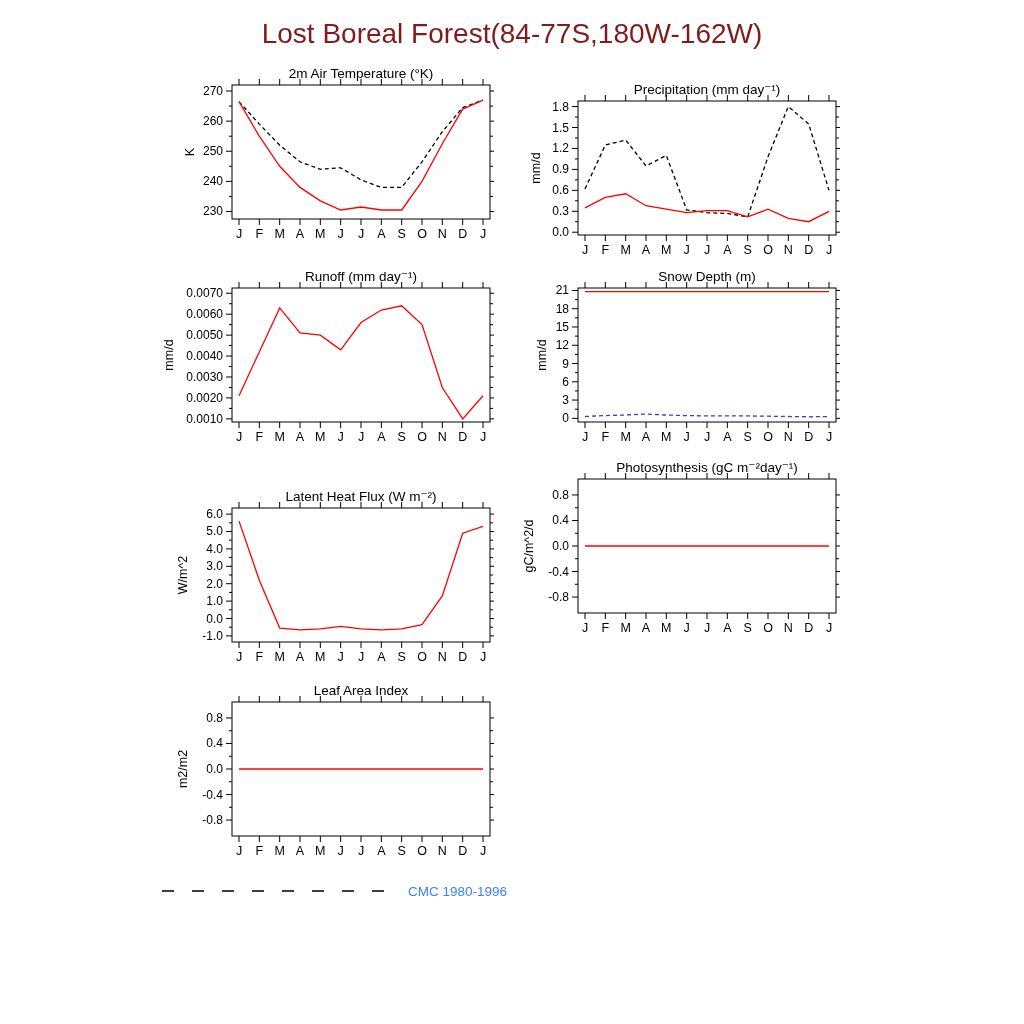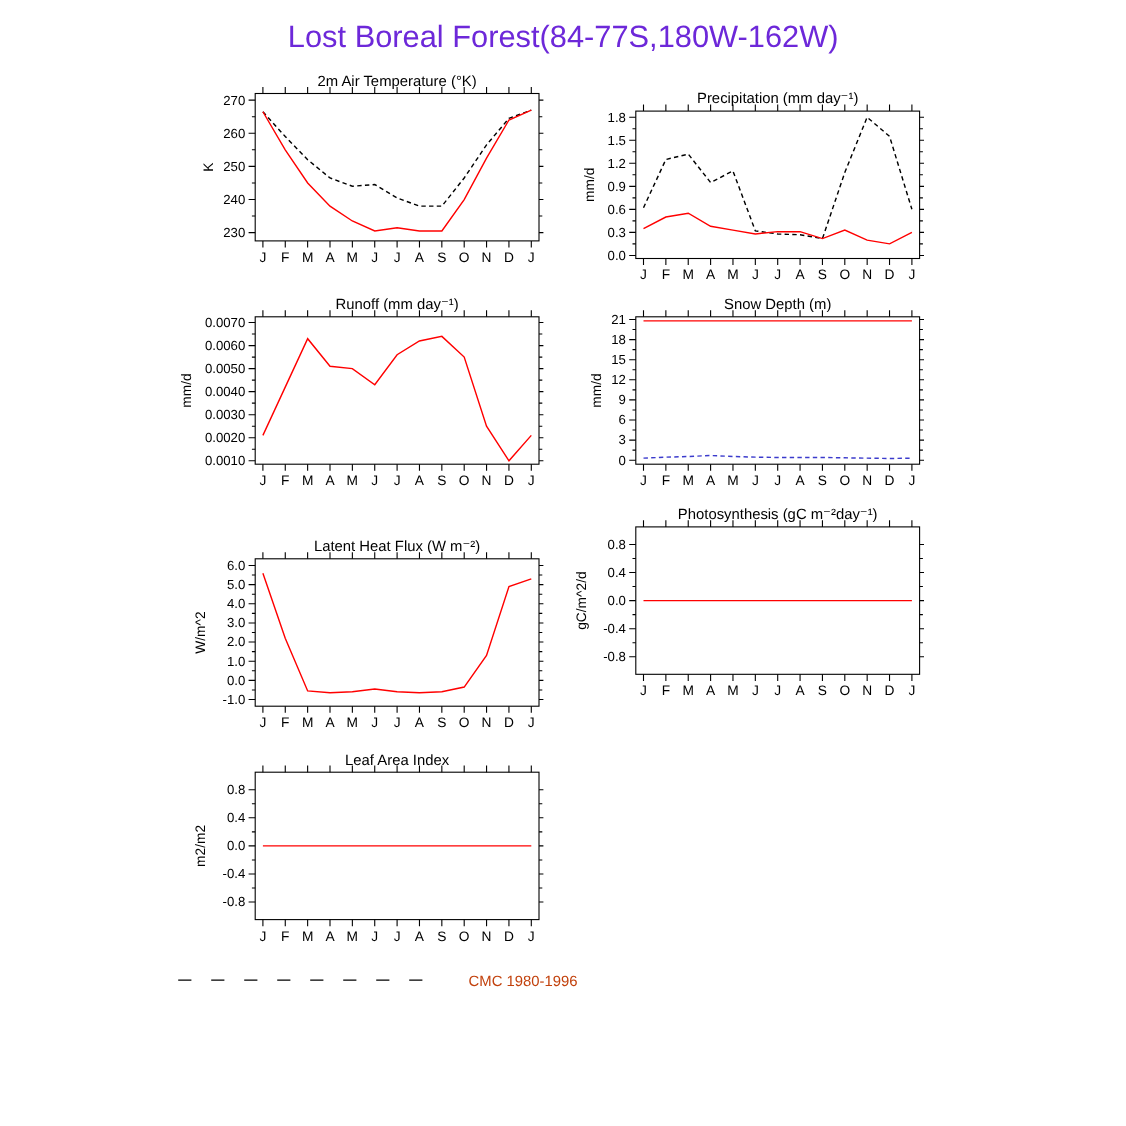--- a/index.html
+++ b/index.html
@@ -1,29 +1,29 @@
 <!DOCTYPE html>
 <html><head>
 <meta charset="utf-8">
 <style>
   html,body{margin:0;padding:0;background:#ffffff;}
   body{width:1024px;height:1024px;font-family:"Liberation Sans","DejaVu Sans",sans-serif;color:#000;}
   #page{position:relative;width:1024px;height:1024px;background:#fff;overflow:hidden;}
-  #figure-title{position:absolute;top:18px;left:0;width:1024px;text-align:center;font-size:28px;color:#6d28d9;}
+  #figure-title{position:absolute;top:18px;left:0;width:1024px;text-align:center;font-size:28px;color:#7f1d1d;}
   .chart{position:absolute;width:340px;height:206px;text-decoration:underline;}
   #chart-0{left:154px;top:65px;}
   #chart-1{left:500px;top:81px;}
   #chart-2{left:154px;top:268px;}
   #chart-3{left:500px;top:268px;}
   #chart-4{left:154px;top:488px;}
   #chart-5{left:500px;top:459px;}
   #chart-6{left:154px;top:682px;}
   #legend{position:absolute;left:160px;top:876px;}
   .legend-row{display:flex;align-items:center;height:30px;}
-  .legend-label{font-size:13.5px;margin-left:26px;white-space:nowrap;color:#c2410c;}
+  .legend-label{font-size:13.5px;margin-left:8px;white-space:nowrap;color:#3b82f6;}
   svg text{font-family:"Liberation Sans","DejaVu Sans",sans-serif;}
 </style>
 </head>
 <body>
 
 <div id="page">
   <div id="figure-title">Lost Boreal Forest(84-77S,180W-162W)</div>
 
   <div id="chart-0" class="chart"><svg width="340" height="206" viewBox="0 0 340 206">
         <text x="207" y="13" text-anchor="middle" font-size="13.5" fill="#000">2m Air Temperature (°K)</text>

